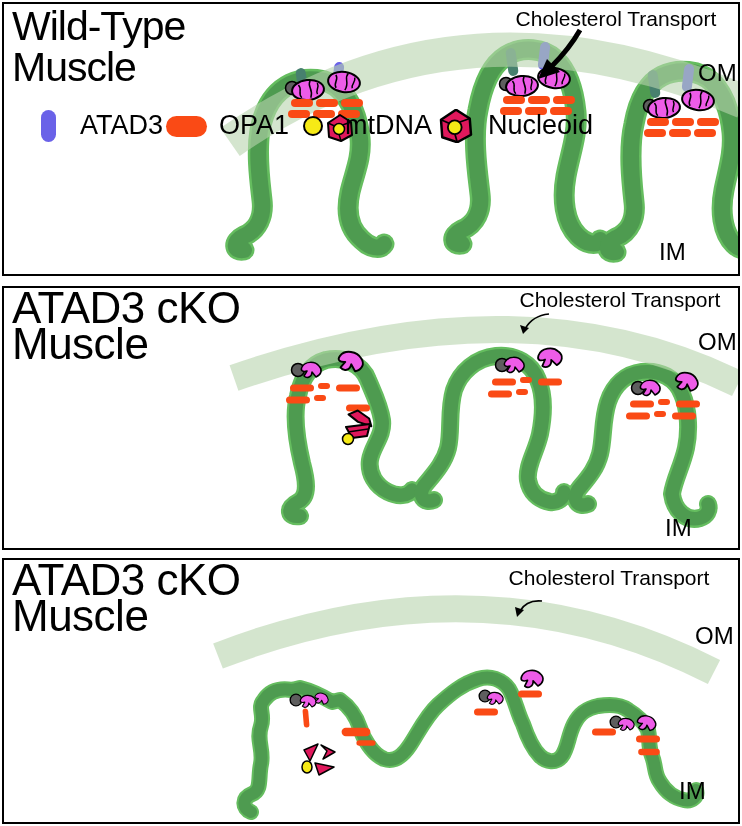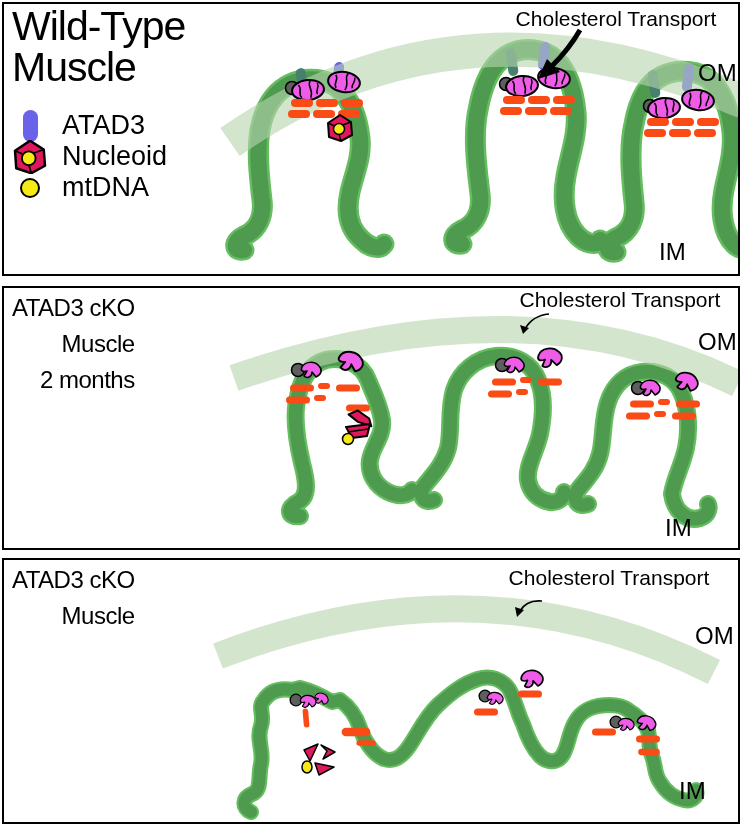--- a/index.html
+++ b/index.html
@@ -5,22 +5,22 @@
   html,body{margin:0;padding:0;background:#fff;}
   .figure{position:relative;width:742px;height:826px;background:#fff;overflow:hidden;
           font-family:"Liberation Sans",sans-serif;color:#000;}
   .panel{position:absolute;left:2px;width:734px;border:2px solid #000;background:#fff;}
   #panel1{top:2px;height:270px;}
   #panel2{top:286px;height:260px;}
   #panel3{top:558px;height:262px;}
   .canvas{position:absolute;left:0;top:0;}
   .ptitle{position:absolute;left:8px;top:2px;z-index:3;}
   .t-lg{font-size:41px;line-height:41px;letter-spacing:-1px;}
-  .t-md{font-size:24px;line-height:36px;letter-spacing:-0.5px;text-align:right;}
-  .legend{position:absolute;left:2px;top:106px;z-index:3;display:flex;flex-direction:column;}
+  .t-md{font-size:44px;line-height:36px;letter-spacing:-0.5px;}
+  .legend{position:absolute;left:20px;top:106px;z-index:3;display:flex;flex-direction:row;}
   .lrow{display:flex;align-items:center;gap:8px;height:31px;}
   .lrow .swatch{width:48px;height:34px;flex:0 0 48px;}
   .llabel{font-size:27px;line-height:27px;}
   svg text{fill:#000;font-family:"Liberation Sans",sans-serif;}
   .chol{font-size:21px;}
   .mem{font-size:24px;}
   
   .f-atad3{fill:var(--atad3_blue);}
   .f-teal{fill:var(--atad3_teal);}
   .f-micos{fill:var(--micos_magenta);}
@@ -98,31 +98,37 @@
 
     <div class="legend">
       <div class="lrow">
         <svg class="swatch" viewBox="0 0 48 34">
             <rect class="f-atad3" x="17" y="1" width="15" height="32" rx="7.5"></rect>
           </svg>
         <span class="llabel">ATAD3</span>
       </div>
       <div class="lrow">
         <svg class="swatch" viewBox="0 0 48 34">
-            <g transform="translate(24,17) scale(1.25)">
-              <use href="#nucleoid"></use>
-            </g>
+            <rect class="f-opa1" x="3" y="7" width="41" height="21" rx="10.5"></rect>
           </svg>
-        <span class="llabel">Nucleoid</span>
+        <span class="llabel">OPA1</span>
       </div>
       <div class="lrow">
         <svg class="swatch" viewBox="0 0 48 34">
             <circle class="f-mtdna s2" cx="24" cy="17" r="9"></circle>
           </svg>
         <span class="llabel">mtDNA</span>
+      </div>
+      <div class="lrow">
+        <svg class="swatch" viewBox="0 0 48 34">
+            <g transform="translate(24,17) scale(1.25)">
+              <use href="#nucleoid"></use>
+            </g>
+          </svg>
+        <span class="llabel">Nucleoid</span>
       </div>
     </div>
 
     <svg class="canvas w1" width="734" height="270" viewBox="0 0 734 270">
       <g>
         <g class="im-light">
           <path id="p1c1" d="M 240,246 C 230,248 228,238 240,232 C 254,226 260,212 258,196 C 256,178 252,150 256,126 C 260,104 270,88 286,80 C 302,72 324,74 336,86 C 348,98 354,116 356,134 C 358,154 350,170 346,188 C 342,206 344,224 358,236 C 366,244 376,246 380,240"></path>
           <path id="p1c2" d="M 458,240 C 448,242 446,232 458,226 C 472,220 478,206 476,190 C 474,172 468,134 474,106 C 478,84 486,62 502,52 C 518,42 540,44 552,56 C 564,68 570,88 572,108 C 574,130 566,150 562,172 C 558,194 560,218 574,232 C 582,240 592,242 596,236"></path>
           <path id="p1c3" d="M 612,248 C 602,250 600,240 612,234 C 626,228 632,214 630,198 C 628,180 624,146 630,120 C 634,98 642,80 658,72 C 674,64 696,66 708,78 C 720,90 726,108 728,128 C 730,148 724,166 720,186 C 716,206 718,228 730,240 C 736,246 742,246 744,240"></path>
         </g>
@@ -186,21 +192,20 @@
       <text class="chol" x="612" y="22" text-anchor="middle">Cholesterol Transport</text>
       <text class="mem" x="694" y="77">OM</text>
       <text class="mem" x="655" y="256">IM</text>
     </svg>
   </section>
 
   <section class="panel" id="panel2">
     <div class="ptitle t-md">
       <div>ATAD3 cKO</div>
       <div>Muscle</div>
-      <div>2 months</div>
     </div>
 
     <svg class="canvas w2" width="734" height="260" viewBox="0 0 734 260">
       <g>
         <g class="im-light">
           <path id="p2c1" d="M 296,228 C 284,230 282,220 294,214 C 306,208 302,190 298,175 C 294,158 288,130 294,108 C 298,88 308,76 322,72 C 340,68 358,76 364,92 C 370,106 376,118 378,132 C 380,148 368,158 366,172 C 364,186 372,198 384,204 C 394,209 404,208 408,202"></path>
           <path id="p2c2" d="M 430,212 C 420,216 414,208 420,198 C 428,188 440,176 444,160 C 448,144 444,122 450,102 C 456,84 472,70 492,68 C 512,66 528,76 534,92 C 540,106 540,126 536,146 C 532,164 522,178 524,192 C 526,204 534,212 546,214 C 554,215 560,210 560,204"></path>
           <path id="p2c3" d="M 584,216 C 574,220 568,212 574,202 C 582,192 592,182 596,166 C 600,150 598,132 604,114 C 610,96 622,86 638,84 C 656,82 672,90 678,106 C 684,120 686,140 682,160 C 678,178 670,192 668,206 C 670,222 682,234 696,230 C 703,228 706,222 704,216"></path>
         </g>
         <g class="im-dark">

